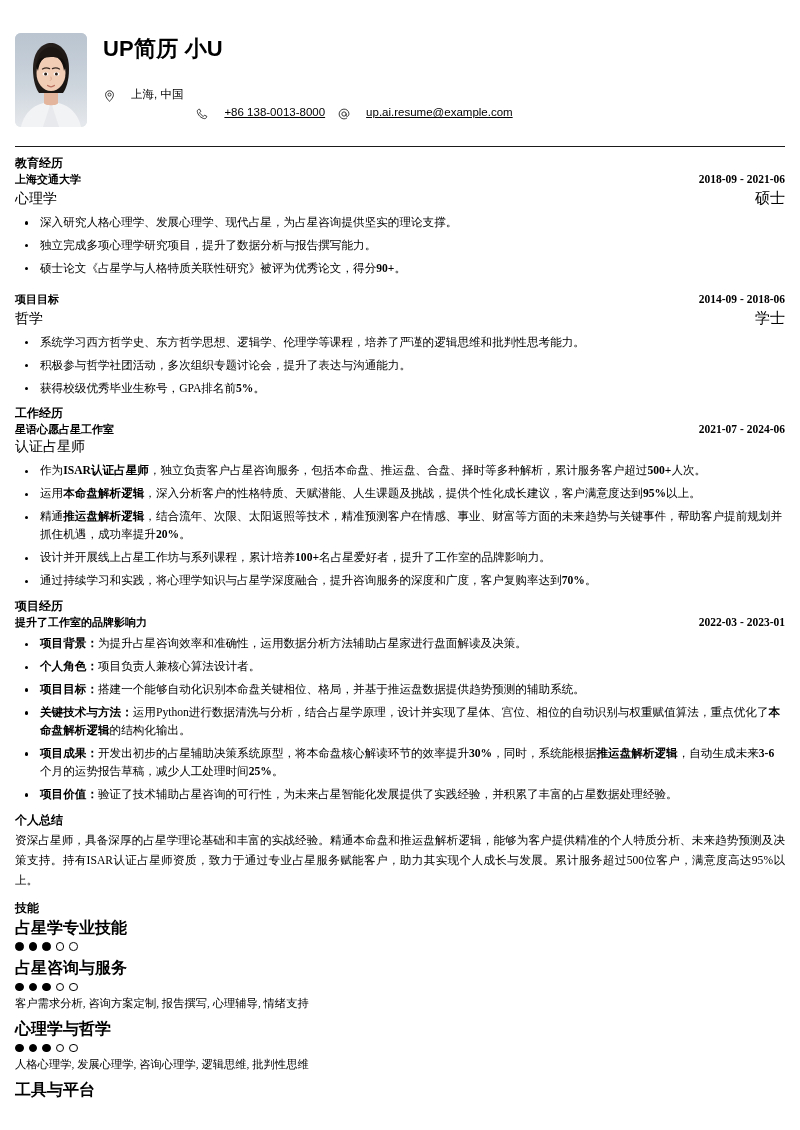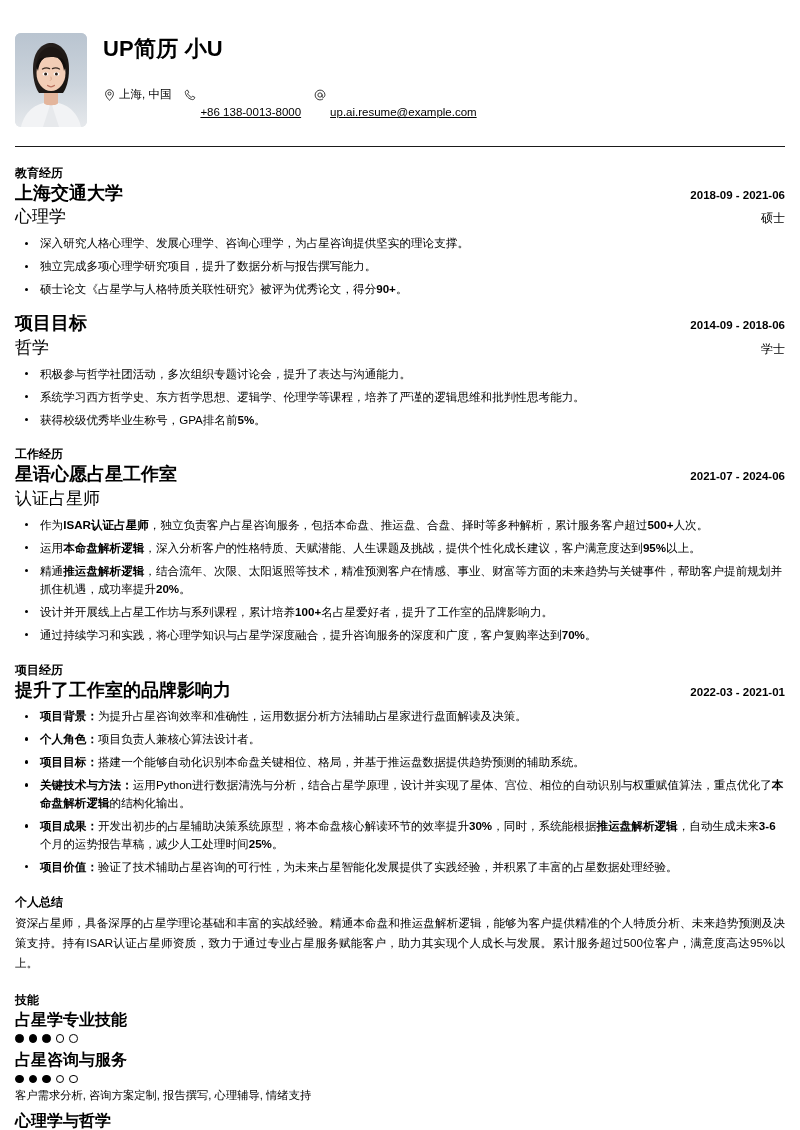--- a/index.html
+++ b/index.html
@@ -57,22 +57,22 @@
   .contact-row {
     display: flex;
     align-items: center;
     flex-wrap: wrap;
     gap: 0;
     font-size: 11.5px;
     line-height: 1.2;
   }
   .contact-item {
     display: inline-flex;
-    align-items: center;
-    gap: 4px;
+    align-items: flex-end;
+    gap: 16px;
     margin-right: 13px;
     white-space: nowrap;
   }
   .contact-item:last-child { margin-right: 0; }
   .contact-item .ic {
     display: inline-flex;
     align-items: center;
     justify-content: center;
     width: 12px;
     height: 12px;
@@ -85,62 +85,62 @@
     margin-top: 36px;
   }
 
   .header-rule {
     border: 0;
     border-top: 1.4px solid #1a1a1a;
     margin: 19px 0 0 0;
   }
 
   
-  .section { margin-top: 19px; }
+  .section { margin-top: 9px; font-family: Liberation Serif, serif; }
   .section-title {
     font-size: 12px;
     font-weight: bold;
     line-height: 1.25;
     margin: 0 0 1px 0;
   }
   .entry { margin-bottom: 0; }
   .entry + .entry { margin-top: 14px; }
 
   .entry-head {
     display: flex;
     justify-content: space-between;
     align-items: baseline;
     gap: 12px;
   }
   .entry-title {
-    font-size: 18px;
+    font-size: 11px;
     font-weight: bold;
     line-height: 1.3;
     text-align: right;
   }
   .entry-date {
     font-size: 11.5px;
     font-weight: bold;
     line-height: 1.3;
     white-space: nowrap;
     text-align: right;
   }
   .entry-sub {
     display: flex;
     justify-content: space-between;
     align-items: baseline;
     gap: 12px;
     margin-top: 1px;
   }
   .entry-role {
-    font-size: 17px;
+    font-size: 14px;
     line-height: 1.35;
   }
   .entry-degree {
-    font-size: 12px;
+    font-size: 15px;
     line-height: 1.35;
     white-space: nowrap;
     text-align: right;
   }
 
   ul.bullets {
     list-style: none;
     margin: 5px 0 0 0;
     padding: 0;
   }
@@ -292,37 +292,37 @@
         <div class="entry">
           <div class="entry-head">
             <div class="entry-title">上海交通大学</div>
             <div class="entry-date">2018-09 - 2021-06</div>
           </div>
           <div class="entry-sub">
             <div class="entry-role">心理学</div>
             <div class="entry-degree">硕士</div>
           </div>
           <ul class="bullets">
-            <li>深入研究人格心理学、发展心理学、咨询心理学，为占星咨询提供坚实的理论支撑。</li>
+            <li>深入研究人格心理学、发展心理学、现代占星，为占星咨询提供坚实的理论支撑。</li>
             <li>独立完成多项心理学研究项目，提升了数据分析与报告撰写能力。</li>
             <li>硕士论文《占星学与人格特质关联性研究》被评为优秀论文，得分<b>90+</b>。</li>
           </ul>
         </div>
         <div class="entry">
           <div class="entry-head">
             <div class="entry-title">项目目标</div>
             <div class="entry-date">2014-09 - 2018-06</div>
           </div>
           <div class="entry-sub">
             <div class="entry-role">哲学</div>
             <div class="entry-degree">学士</div>
           </div>
           <ul class="bullets">
+            <li>系统学习西方哲学史、东方哲学思想、逻辑学、伦理学等课程，培养了严谨的逻辑思维和批判性思考能力。</li>
             <li>积极参与哲学社团活动，多次组织专题讨论会，提升了表达与沟通能力。</li>
-            <li>系统学习西方哲学史、东方哲学思想、逻辑学、伦理学等课程，培养了严谨的逻辑思维和批判性思考能力。</li>
             <li>获得校级优秀毕业生称号，GPA排名前<b>5%</b>。</li>
           </ul>
         </div>
       </div>
   </div>
 
   <div class="section">
     <div class="section-title">工作经历</div>
     <div>
         <div class="entry">
@@ -344,21 +344,21 @@
         </div>
       </div>
   </div>
 
   <div class="section">
     <div class="section-title">项目经历</div>
     <div>
         <div class="entry">
           <div class="entry-head">
             <div class="entry-title">提升了工作室的品牌影响力</div>
-            <div class="entry-date">2022-03 - 2021-01</div>
+            <div class="entry-date">2022-03 - 2023-01</div>
           </div>
           <ul class="bullets">
             <li><b>项目背景：</b>为提升占星咨询效率和准确性，运用数据分析方法辅助占星家进行盘面解读及决策。</li>
             <li><b>个人角色：</b>项目负责人兼核心算法设计者。</li>
             <li><b>项目目标：</b>搭建一个能够自动化识别本命盘关键相位、格局，并基于推运盘数据提供趋势预测的辅助系统。</li>
             <li><b>关键技术与方法：</b>运用Python进行数据清洗与分析，结合占星学原理，设计并实现了星体、宫位、相位的自动识别与权重赋值算法，重点优化了<b>本命盘解析逻辑</b>的结构化输出。</li>
             <li><b>项目成果：</b>开发出初步的占星辅助决策系统原型，将本命盘核心解读环节的效率提升<b>30%</b>，同时，系统能根据<b>推运盘解析逻辑</b>，自动生成未来<b>3-6</b>个月的运势报告草稿，减少人工处理时间<b>25%</b>。</li>
             <li><b>项目价值：</b>验证了技术辅助占星咨询的可行性，为未来占星智能化发展提供了实践经验，并积累了丰富的占星数据处理经验。</li>
           </ul>
         </div>

